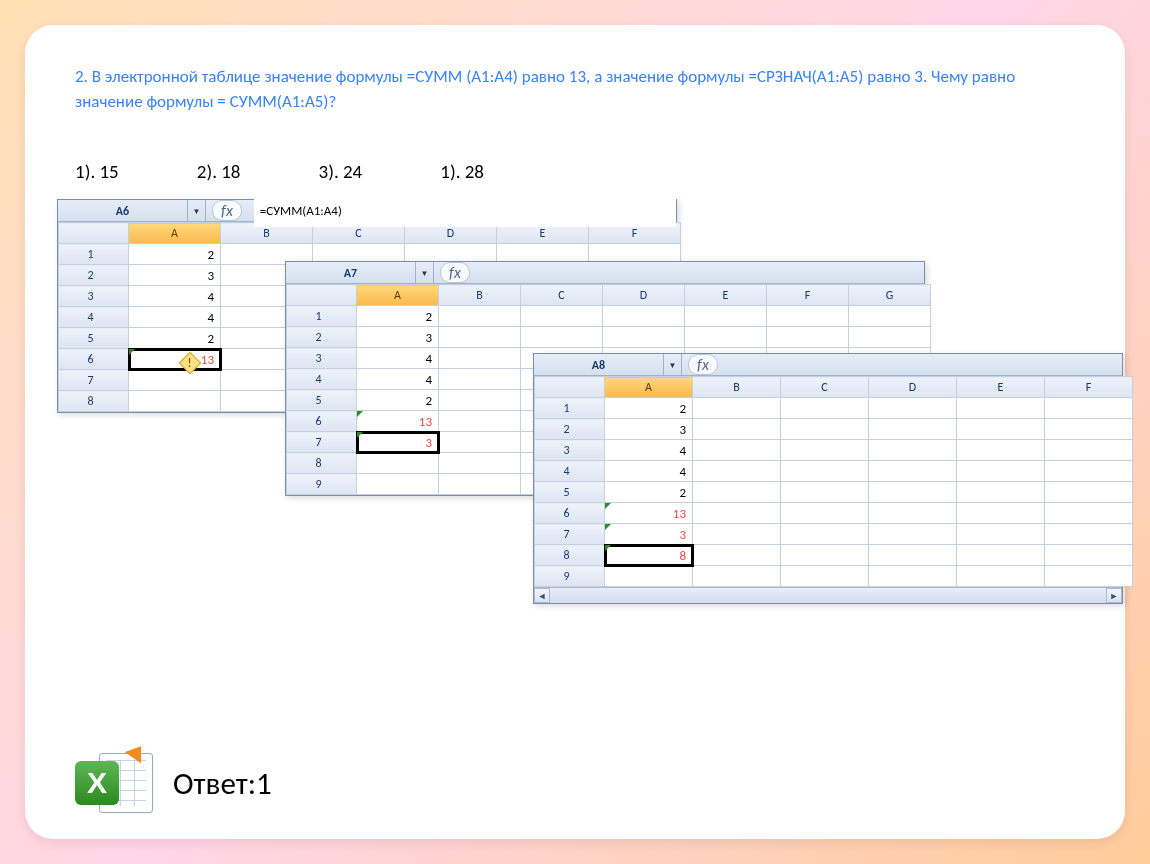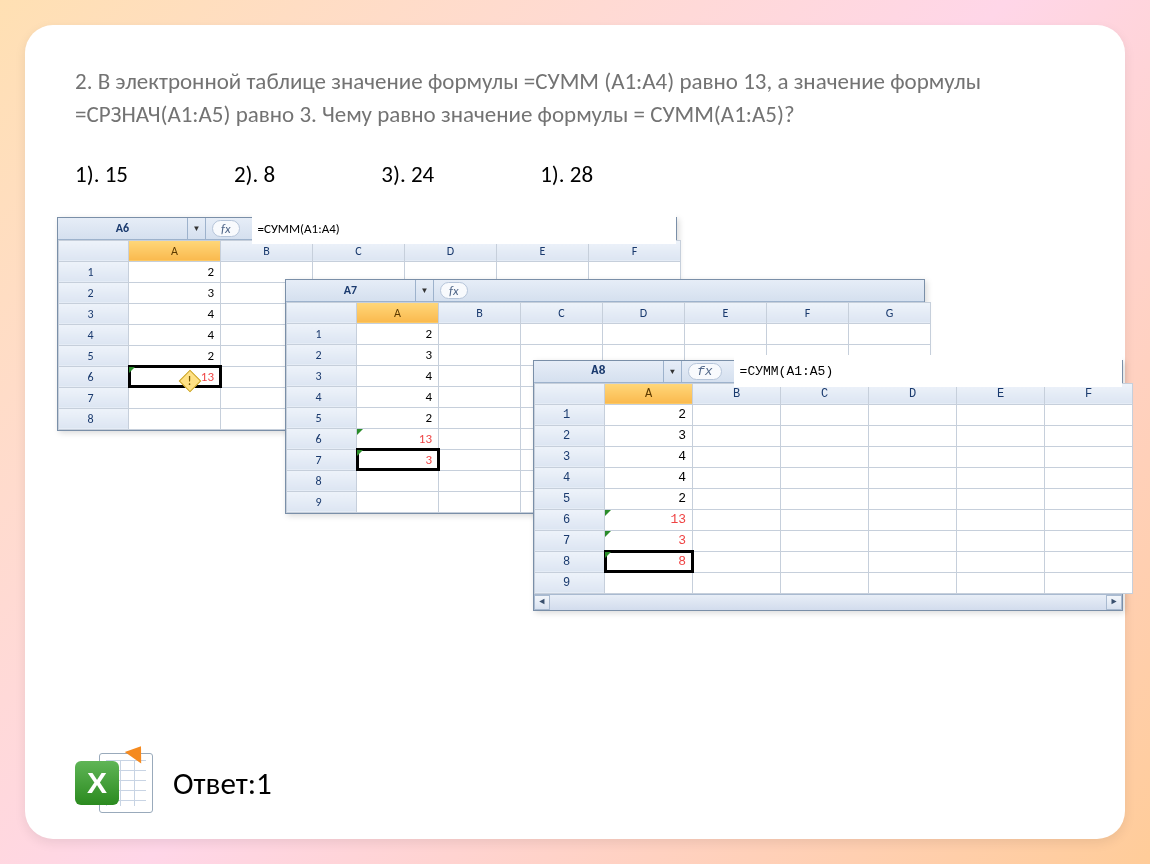--- a/index.html
+++ b/index.html
@@ -13,30 +13,30 @@
   .card {
     background: #fff;
     border-radius: 28px;
     width: 100%;
     height: 100%;
     padding: 40px 50px 25px 50px;
     position: relative;
     box-shadow: 0 4px 12px rgba(0,0,0,0.08);
   }
   .question {
-    font-size: 23px;
+    font-size: 17px;
     line-height: 1.45;
-    color: #737373;
-    margin-bottom: 28px;
+    color: #3b82f6;
+    margin-bottom: 46px;
   }
   .options {
-    font-size: 23px;
+    font-size: 19px;
     display: flex;
-    gap: 106px;
-    margin-bottom: 13px;
+    gap: 78px;
+    margin-bottom: 0;
   }
   .options span { white-space: nowrap; }
   .excel-area {
     position: relative;
     height: 430px;
   }
   
   .excel-win {
     position: absolute;
     background: #cfdced;
@@ -71,21 +71,21 @@
   .fx-wrap {
     display:flex;align-items:center;height:100%;
     padding:0 6px;
   }
   .fx-btn {
     background:#f8fafd;
     border:1px solid #b6c5da;
     border-radius:10px;
     padding:0 8px;
     font-style:italic;
-    font-size:13px;
+    font-size:16px;
     color:#53698a;
     margin-right:6px;
   }
   .formula-text {
     font-size:13px;
     color:#000;
     background:#fff;
     padding:1px 6px;
     flex:1;
     height:32px;
@@ -220,21 +220,21 @@
 </style>
 </head>
 <body>
 
 <div class="card">
 
   <p class="question">2. В электронной таблице значение формулы  =СУММ (A1:A4) равно 13, а значение формулы =СРЗНАЧ(A1:A5) равно 3. Чему равно значение формулы = СУММ(A1:A5)?</p>
 
   <div class="options">
     <span>1). 15</span>
-    <span>2). 8</span>
+    <span>2). 18</span>
     <span>3). 24</span>
     <span>1). 28</span>
   </div>
 
   <div class="excel-area">
 
     <div class="excel-win" style="left:-18px;top:0;width:620px;margin-top:16px;">
       <div class="formula-bar">
         <div class="name-box">A6</div>
         <div class="dd-arrow">▼</div>
@@ -444,28 +444,27 @@
                 <td></td>
                 <td></td>
                 <td></td>
                 <td></td>
               </tr>
             </tbody>
           </table>
       </div>
     </div>
 
-    <div class="excel-win" style="left:458px;top:159px;width:590px;font-family:Liberation Mono, monospace;">
+    <div class="excel-win" style="left:458px;top:170px;width:590px;">
       <div class="formula-bar">
         <div class="name-box">A8</div>
         <div class="dd-arrow">▼</div>
         <div class="fx-wrap">
           <div class="fx-btn">fx</div>
         </div>
-        <div class="formula-text">=СУММ(A1:A5)</div>
       </div>
       <div class="grid">
         <table class="sheet" id="sheet3">
             <tbody>
               <tr>
                 <th class="corner"></th>
                 <th class="colA active" style="min-width:88px">A</th>
                 <th class="" style="min-width:88px">B</th>
                 <th class="" style="min-width:88px">C</th>
                 <th class="" style="min-width:88px">D</th>

